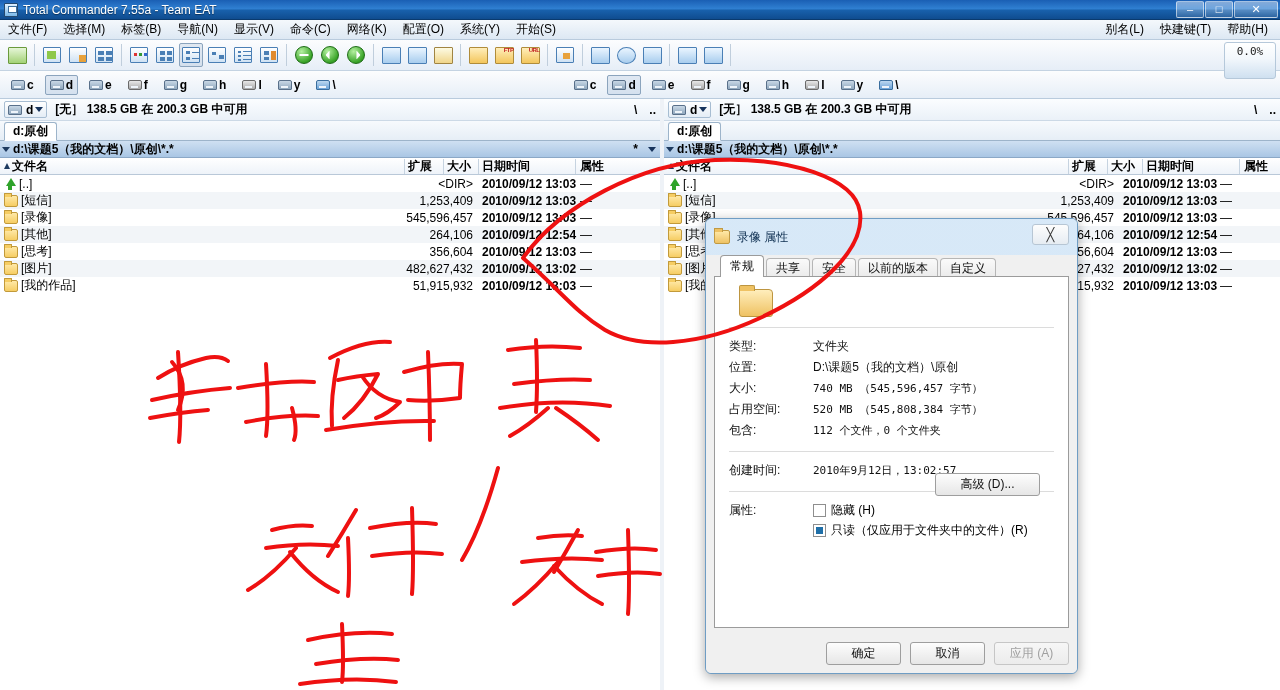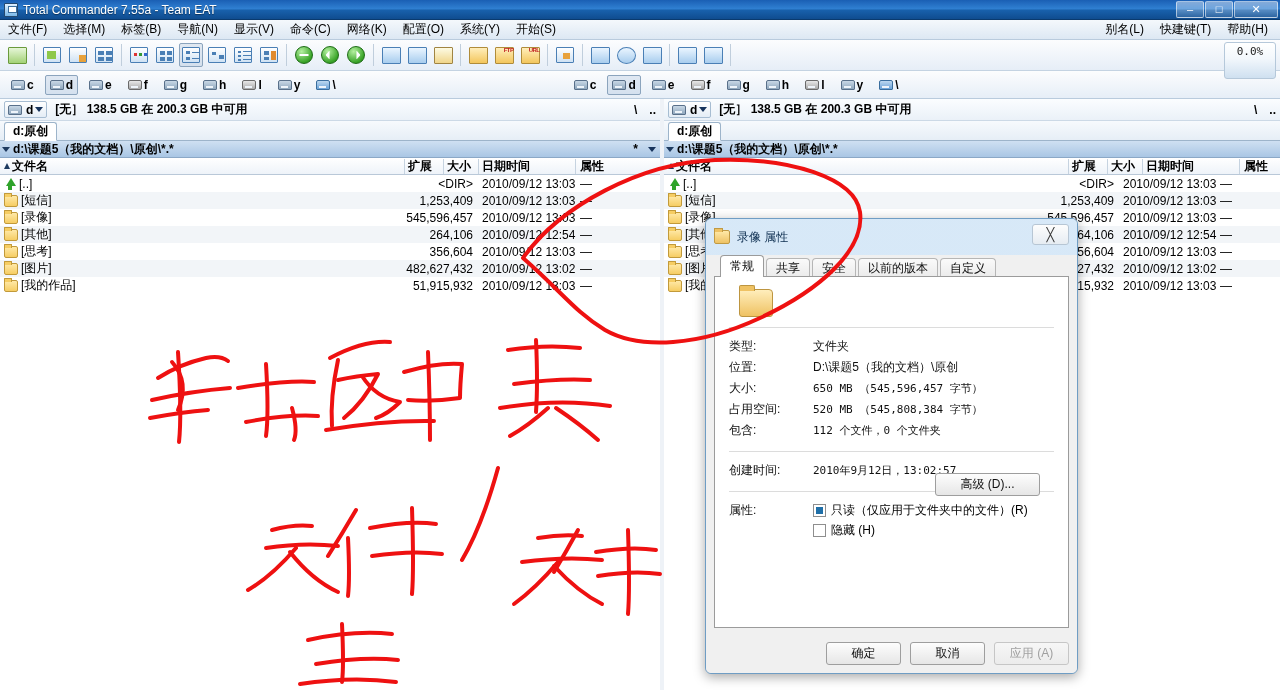--- a/index.html
+++ b/index.html
@@ -205,21 +205,21 @@
     border-left:3px solid transparent;border-right:3px solid transparent;border-bottom:6px solid #1d3a5f;
     margin-right: 2px; vertical-align: 1px;}
 
   .filelist { position: relative; font-size: 12px; }
   .frow {
     height: 17px; display: flex; align-items: center; position: relative; white-space: nowrap;
   }
   .frow.alt { background: #f2f5f8; }
   .fname { position: absolute; left: 4px; display: flex; align-items: center; gap: 3px; }
   .fsize { position: absolute; text-align: right; font-family: "Liberation Sans", sans-serif; }
-  .fdate { position: absolute; }
+  .fdate { position: absolute; font-weight: bold; }
   .fattr { position: absolute; }
 
   .ic-folder {
     width: 14px; height: 12px; position: relative; flex: none;
     background: linear-gradient(to bottom,#ffe9a8,#f6cd63);
     border: 1px solid #c29a3a; border-radius: 1px 2px 2px 2px;
   }
   .ic-folder::before {
     content:""; position:absolute; left:-1px; top:-3px; width:6px; height:3px;
     background:#f6cd63; border:1px solid #c29a3a; border-bottom:none; border-radius:1px 1px 0 0;
@@ -822,21 +822,21 @@
         <div class="prow">
           <span class="plab">类型:</span>
           <span class="pval cjk">文件夹</span>
         </div>
         <div class="prow">
           <span class="plab">位置:</span>
           <span class="pval cjk">D:\课题5（我的文档）\原创</span>
         </div>
         <div class="prow">
           <span class="plab">大小:</span>
-          <span class="pval">650 MB （545,596,457 字节）</span>
+          <span class="pval">740 MB （545,596,457 字节）</span>
         </div>
         <div class="prow">
           <span class="plab">占用空间:</span>
           <span class="pval">520 MB （545,808,384 字节）</span>
         </div>
         <div class="prow">
           <span class="plab">包含:</span>
           <span class="pval">112 个文件，0 个文件夹</span>
         </div>
 
@@ -844,26 +844,26 @@
         <div class="prow">
           <span class="plab">创建时间:</span>
           <span class="pval">2010年9月12日，13:02:57</span>
         </div>
         <div class="hr"></div>
 
         <div class="attrblock">
           <span class="plab" style="line-height:20px">属性:</span>
           <span style="position:relative;flex:1">
             <span class="chkline">
+              <span class="chk"></span>
+              <span>隐藏 (H)</span>
+            </span>
+            <span class="chkline">
               <span class="chk filled"></span>
               <span>只读（仅应用于文件夹中的文件）(R)</span>
-            </span>
-            <span class="chkline">
-              <span class="chk"></span>
-              <span>隐藏 (H)</span>
             </span>
           </span>
         </div>
         <div class="btn adv-btn" style="top:196px;min-width:105px">高级 (D)...</div>
       </div>
 
       <div class="dlg-footer">
         <div class="btn">确定</div>
         <div class="btn">取消</div>
         <div class="btn disabled">应用 (A)</div>

